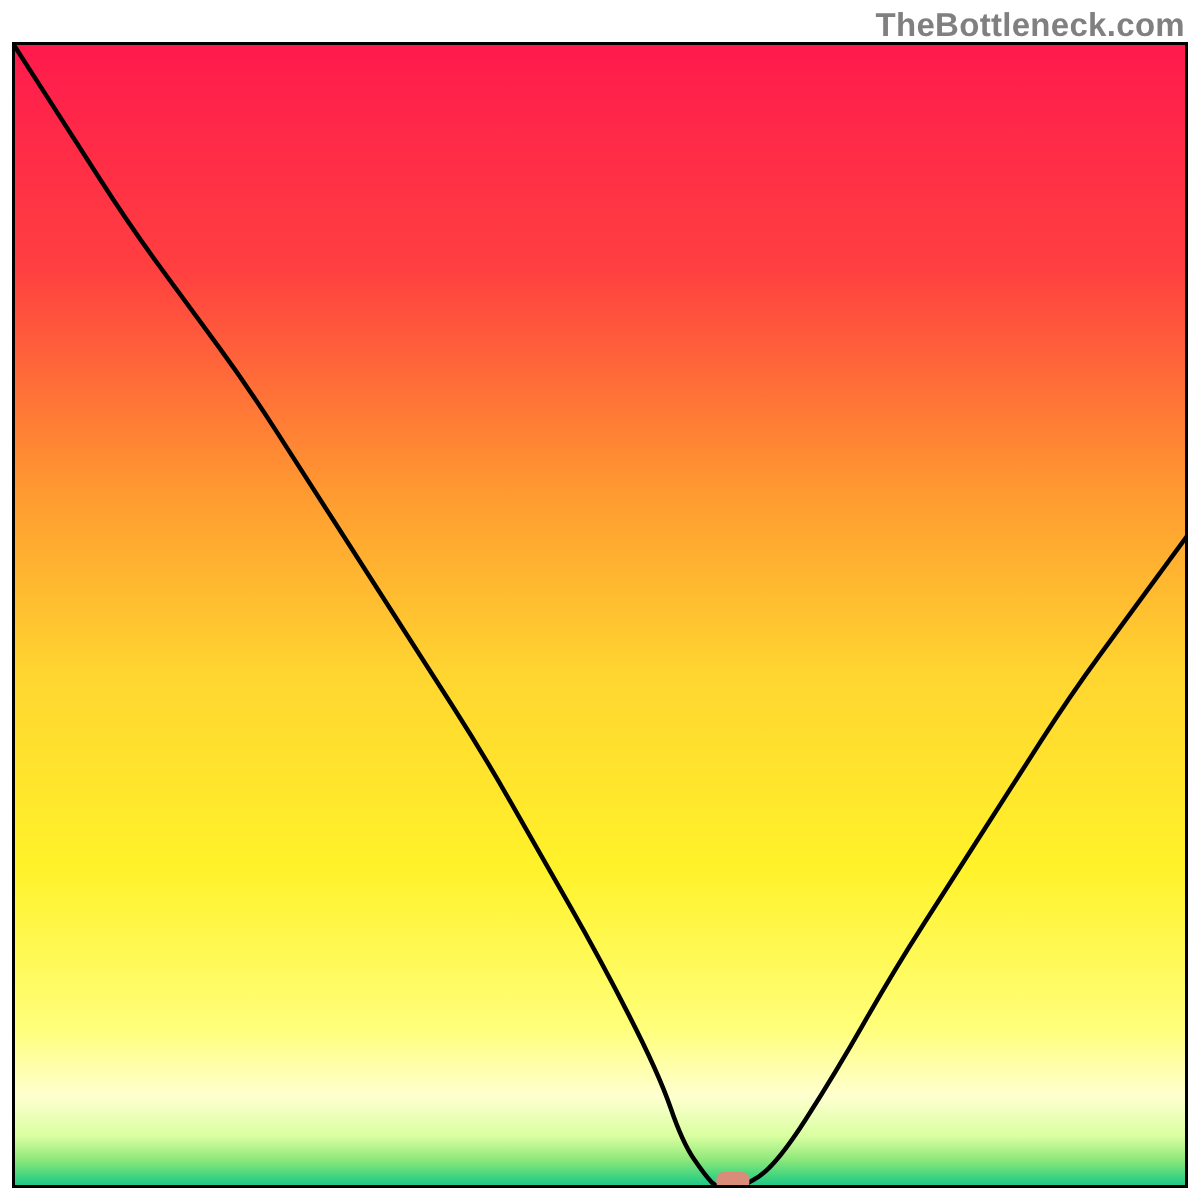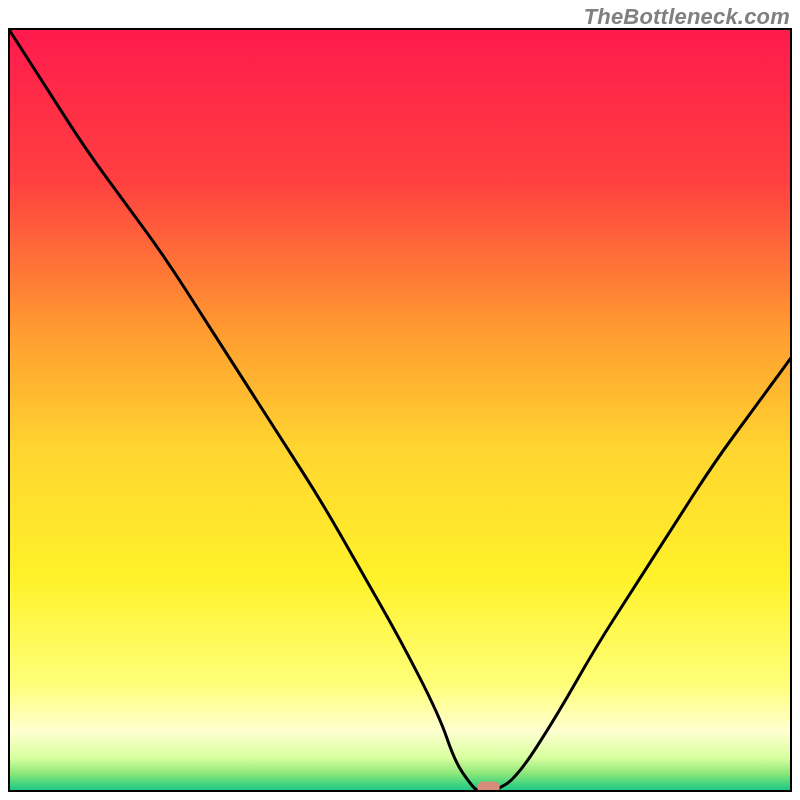--- a/index.html
+++ b/index.html
@@ -8,21 +8,20 @@
     width: 800px;
     height: 800px;
     background: #ffffff;
     font-family: Arial, Helvetica, sans-serif;
     overflow: hidden;
   }
   .container {
     position: relative;
     width: 800px;
     height: 664px;
-    font-style: italic;
   }
   .watermark {
     position: absolute;
     top: 4px;
     right: 10px;
     font-size: 22px;
     font-weight: bold;
     color: #808080;
     z-index: 10;
     letter-spacing: 0.2px;

